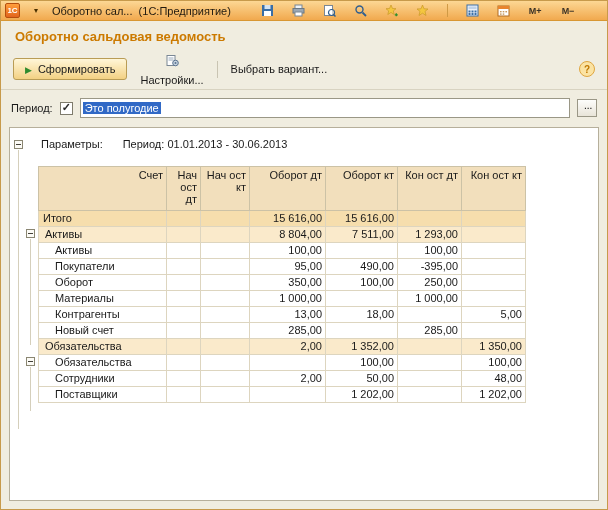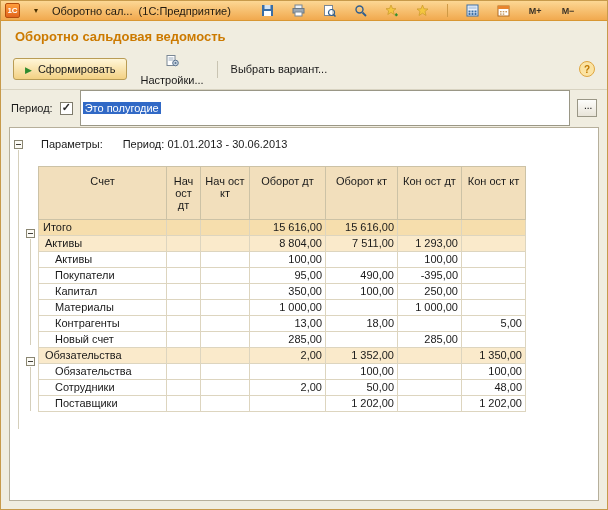--- a/index.html
+++ b/index.html
@@ -91,21 +91,21 @@
   }
   .checkbox {
     width:13px; height:13px; background:#FFF; border:1px solid #7E7B6C;
     position:relative; flex:0 0 auto;
   }
   .checkbox::after {
     content:"✓"; position:absolute; left:1px; top:-2px;
     font-size:11px; font-weight:bold; color:#2B2B2B;
   }
   .period-input {
-    flex:1 1 auto; height:36px; background:#FFF; border:1px solid #9A9786;
+    flex:1 1 auto; height:20px; background:#FFF; border:1px solid #9A9786;
     display:flex; align-items:center; padding:0 2px; overflow:hidden;
   }
   .sel-text { background:#3169C6; color:#FFF; padding:0 2px; white-space:nowrap; }
   .btn-picker {
     width:20px; height:18px; flex:0 0 auto;
     background:linear-gradient(#FDFDFB,#E8E4D8); border:1px solid #9A9786;
     font-size:10px; line-height:8px; text-align:center; padding-bottom:6px;
     font-family:inherit;
   }
 
@@ -129,22 +129,22 @@
   .tl-a { left:8px;  top:22px;  height:279px; }
   .tl-b { left:20px; top:111px; height:106px; }
   .tl-c { left:20px; top:239px; height:44px; }
 
   table.grid {
     position:absolute; left:28px; top:38px; width:487px;
     border-collapse:collapse; table-layout:fixed;
   }
   .grid th {
     background:#F2DFBC; border:1px solid #CCC2A6;
-    font-weight:normal; text-align:center; vertical-align:top;
-    padding:8px 3px; font-size:11px; line-height:12px; height:44px;
+    font-weight:normal; text-align:right; vertical-align:top;
+    padding:2px 3px; font-size:11px; line-height:12px; height:44px;
     overflow:hidden;
   }
   .grid td {
     border:1px solid #DDD5BF; padding:1px 3px; height:16px;
     font-size:11px; line-height:13px; white-space:nowrap; overflow:hidden;
     background:#FFF;
   }
   .grid td.num { text-align:right; }
   .grid td.ind0 { padding-left:4px; }
   .grid td.ind1 { padding-left:6px; }
@@ -338,21 +338,21 @@
           <tr class="row-detail">
             <td class="ind2">Покупатели</td>
             <td class="num"></td>
             <td class="num"></td>
             <td class="num">95,00</td>
             <td class="num">490,00</td>
             <td class="num">-395,00</td>
             <td class="num"></td>
           </tr>
           <tr class="row-detail">
-            <td class="ind2">Капитал</td>
+            <td class="ind2">Оборот</td>
             <td class="num"></td>
             <td class="num"></td>
             <td class="num">350,00</td>
             <td class="num">100,00</td>
             <td class="num">250,00</td>
             <td class="num"></td>
           </tr>
           <tr class="row-detail">
             <td class="ind2">Материалы</td>
             <td class="num"></td>

